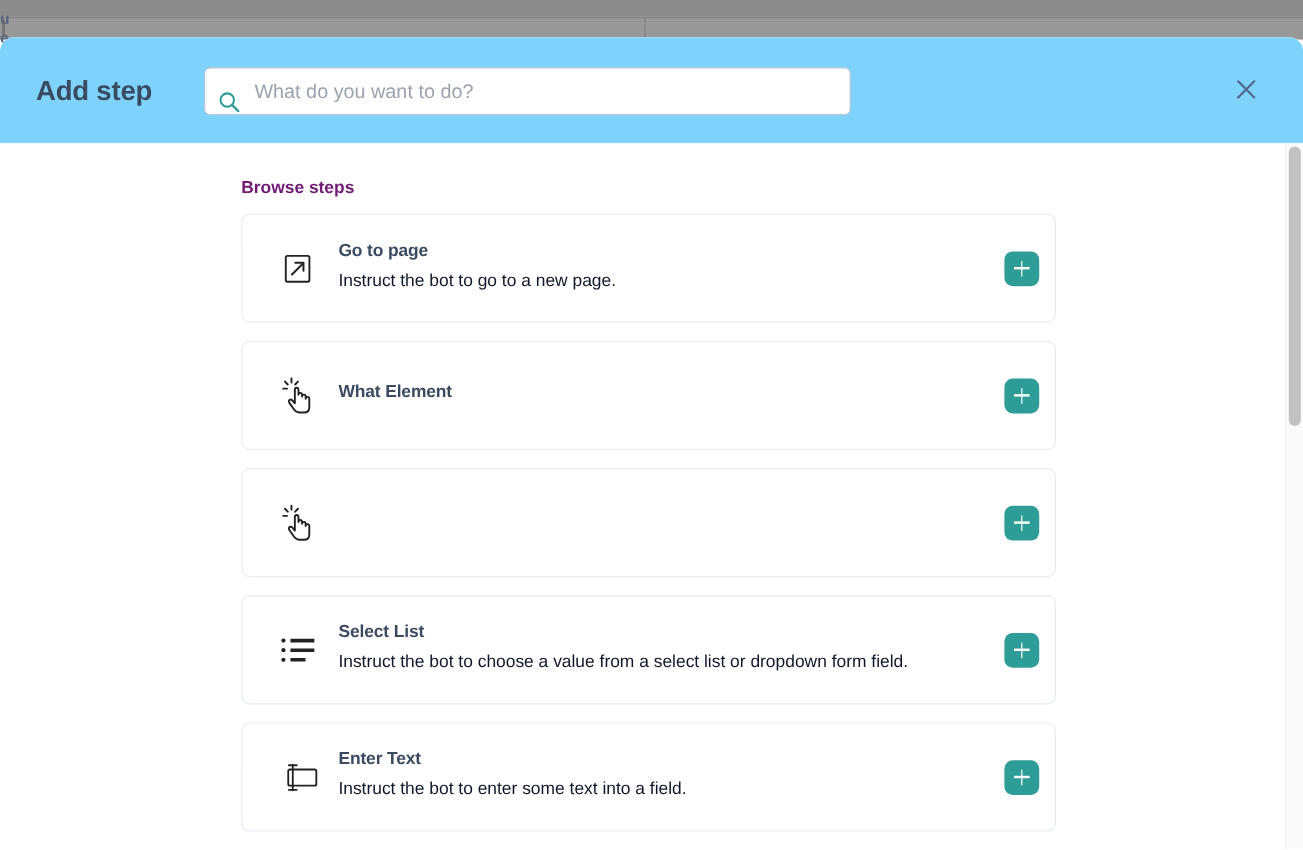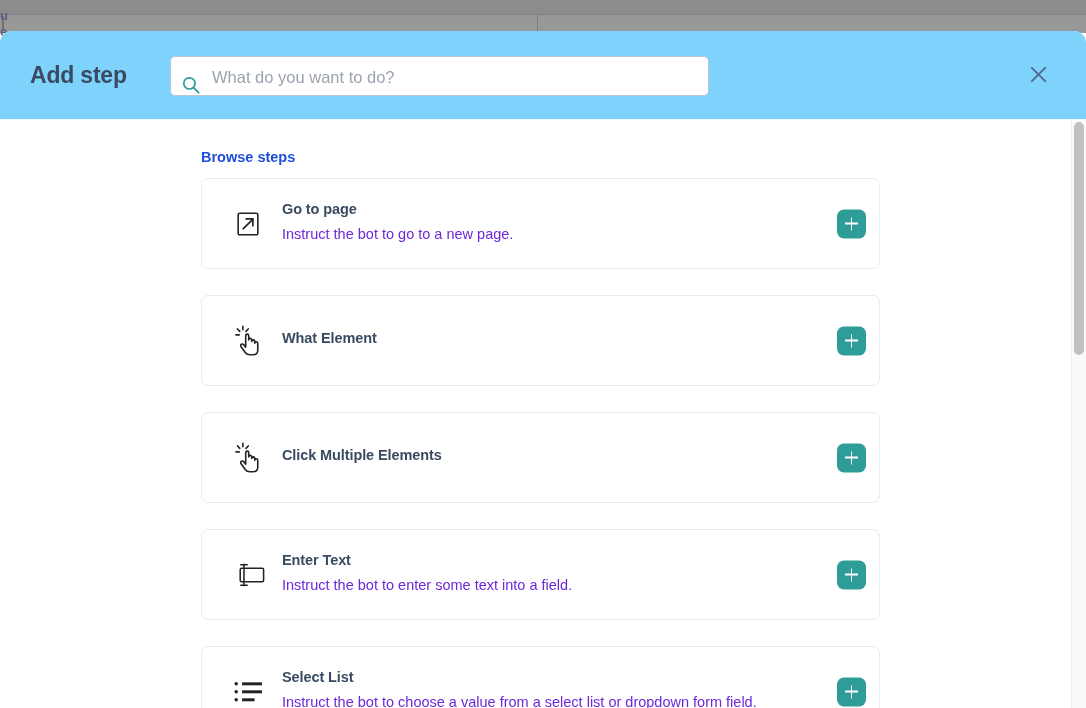--- a/index.html
+++ b/index.html
@@ -149,37 +149,37 @@
     overflow: hidden;
     background: #ffffff;
   }
 
   .section-label {
     position: absolute;
     left: 201px;
     top: 29px;
     font-size: 14.5px;
     font-weight: 700;
-    color: #1d4ed8;
+    color: #701a75;
     text-align: center;
   }
 
   .cards {
     position: absolute;
     left: 201px;
     top: 58px;
     width: 679px;
   }
 
   .card {
     position: relative;
     border: 1px solid #e7ecf2;
     border-radius: 7px;
     background: #ffffff;
-    margin-bottom: 26px;
+    margin-bottom: 15px;
     padding: 17px 70px 17px 20px;
     min-height: 91px;
     display: flex;
     align-items: center;
   }
 
   .card-icon {
     flex: 0 0 56px;
     width: 56px;
     display: flex;
@@ -193,21 +193,21 @@
   .card-title {
     font-size: 14.5px;
     font-weight: 700;
     color: #3a4a60;
     margin-bottom: 6px;
     letter-spacing: -0.1px;
   }
 
   .card-desc {
     font-size: 14.5px;
-    color: #6d28d9;
+    color: #0f172a;
     line-height: 1.55;
     max-width: 500px;
   }
 
   .add-btn {
     position: absolute;
     right: 13px;
     top: 50%;
     transform: translateY(-50%);
     width: 29px;
@@ -348,40 +348,20 @@
               <g stroke="#222222" stroke-width="1.7" stroke-linecap="round" fill="none">
                 <line x1="10.5" y1="2.5" x2="10.5" y2="6"></line>
                 <line x1="4.8" y1="5.2" x2="7.2" y2="7.8"></line>
                 <line x1="16.2" y1="5.2" x2="13.8" y2="7.8"></line>
                 <line x1="3.2" y1="11.5" x2="6.6" y2="11.5"></line>
               </g>
               <path d="M13.5 12.5 L13.5 24.5 L11.2 21.8 C10.4 20.9 9.0 21.0 8.4 21.9 C7.9 22.7 8.2 23.5 8.8 24.3 L13.0 30.2 C14.2 31.9 15.8 32.6 17.9 32.6 L21.5 32.6 C24.4 32.6 26.3 30.7 26.3 27.9 L26.3 20.6 C26.3 19.5 25.6 18.8 24.7 18.8 C23.8 18.8 23.1 19.5 23.1 20.5 L23.1 18.6 C23.1 17.5 22.4 16.8 21.5 16.8 C20.6 16.8 19.9 17.5 19.9 18.5 L19.9 17.0 C19.9 15.9 19.2 15.2 18.3 15.2 C17.4 15.2 16.7 15.9 16.7 16.9 L16.7 12.5 C16.7 11.4 16.0 10.7 15.1 10.7 C14.2 10.7 13.5 11.4 13.5 12.5 Z" fill="none" stroke="#222222" stroke-width="1.7" stroke-linejoin="round"></path>
             </svg>
           </div>
           <div class="card-text">
-            <div class="card-title">Click Multiple Elements</div>
-          </div>
-          <button class="add-btn">
-            <span class="plus-h"></span>
-            <span class="plus-v"></span>
-          </button>
-        </div>
-
-        <div class="card">
-          <div class="card-icon">
-            <svg viewBox="0 0 40 28" width="36" height="26">
-              <rect x="8" y="6.5" width="26" height="15" rx="1.6" fill="none" stroke="#222222" stroke-width="1.7"></rect>
-              <line x1="12.2" y1="2.2" x2="12.2" y2="25.8" stroke="#222222" stroke-width="1.7" stroke-linecap="round"></line>
-              <line x1="8.6" y1="2.6" x2="15.8" y2="2.6" stroke="#222222" stroke-width="1.7" stroke-linecap="round"></line>
-              <line x1="8.6" y1="25.4" x2="15.8" y2="25.4" stroke="#222222" stroke-width="1.7" stroke-linecap="round"></line>
-            </svg>
-          </div>
-          <div class="card-text">
-            <div class="card-title">Enter Text</div>
-            <div class="card-desc">Instruct the bot to enter some text into a field.</div>
           </div>
           <button class="add-btn">
             <span class="plus-h"></span>
             <span class="plus-v"></span>
           </button>
         </div>
 
         <div class="card">
           <div class="card-icon">
             <svg viewBox="0 0 34 28" width="32" height="26">
@@ -396,20 +376,39 @@
           <div class="card-text">
             <div class="card-title">Select List</div>
             <div class="card-desc">Instruct the bot to choose a value from a select list or dropdown form field.</div>
           </div>
           <button class="add-btn">
             <span class="plus-h"></span>
             <span class="plus-v"></span>
           </button>
         </div>
 
+        <div class="card">
+          <div class="card-icon">
+            <svg viewBox="0 0 40 28" width="36" height="26">
+              <rect x="8" y="6.5" width="26" height="15" rx="1.6" fill="none" stroke="#222222" stroke-width="1.7"></rect>
+              <line x1="12.2" y1="2.2" x2="12.2" y2="25.8" stroke="#222222" stroke-width="1.7" stroke-linecap="round"></line>
+              <line x1="8.6" y1="2.6" x2="15.8" y2="2.6" stroke="#222222" stroke-width="1.7" stroke-linecap="round"></line>
+              <line x1="8.6" y1="25.4" x2="15.8" y2="25.4" stroke="#222222" stroke-width="1.7" stroke-linecap="round"></line>
+            </svg>
+          </div>
+          <div class="card-text">
+            <div class="card-title">Enter Text</div>
+            <div class="card-desc">Instruct the bot to enter some text into a field.</div>
+          </div>
+          <button class="add-btn">
+            <span class="plus-h"></span>
+            <span class="plus-v"></span>
+          </button>
+        </div>
+
         <div class="card" style="min-height:91px;"></div>
 
       </div>
     </div>
   </div>
 
   <div class="scroll-track"></div>
   <div class="scroll-thumb"></div>
 
 </div>

